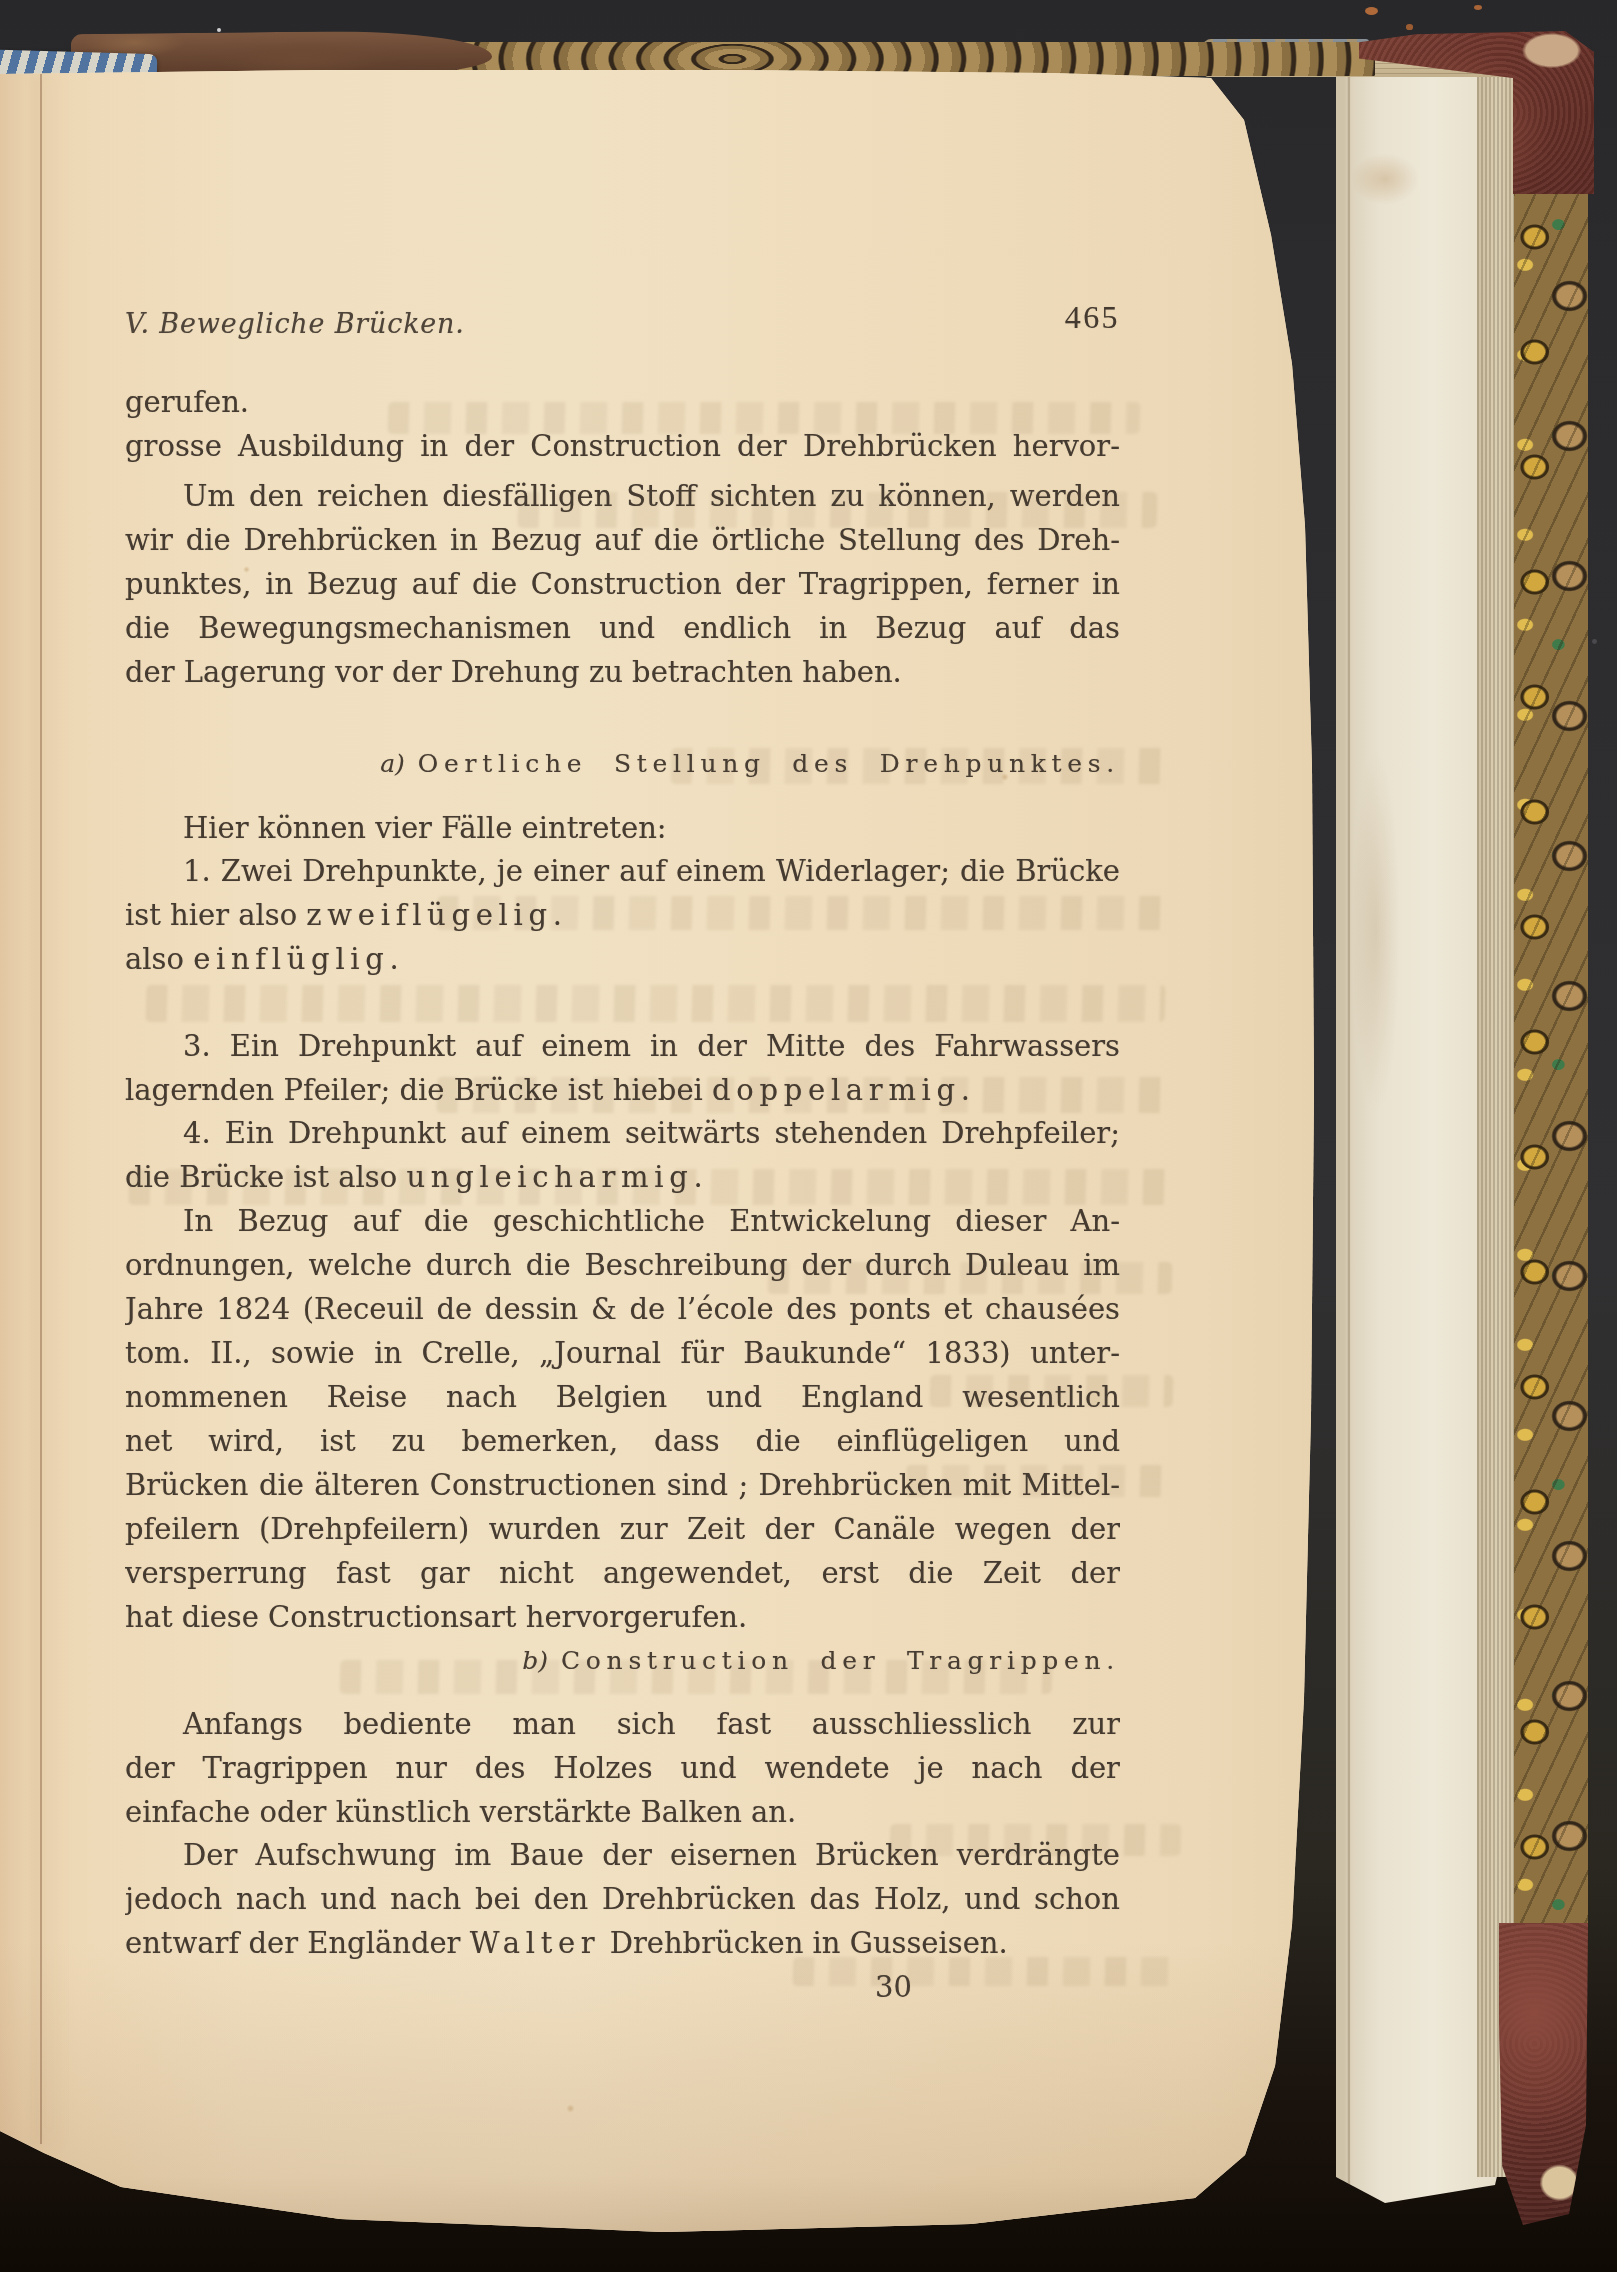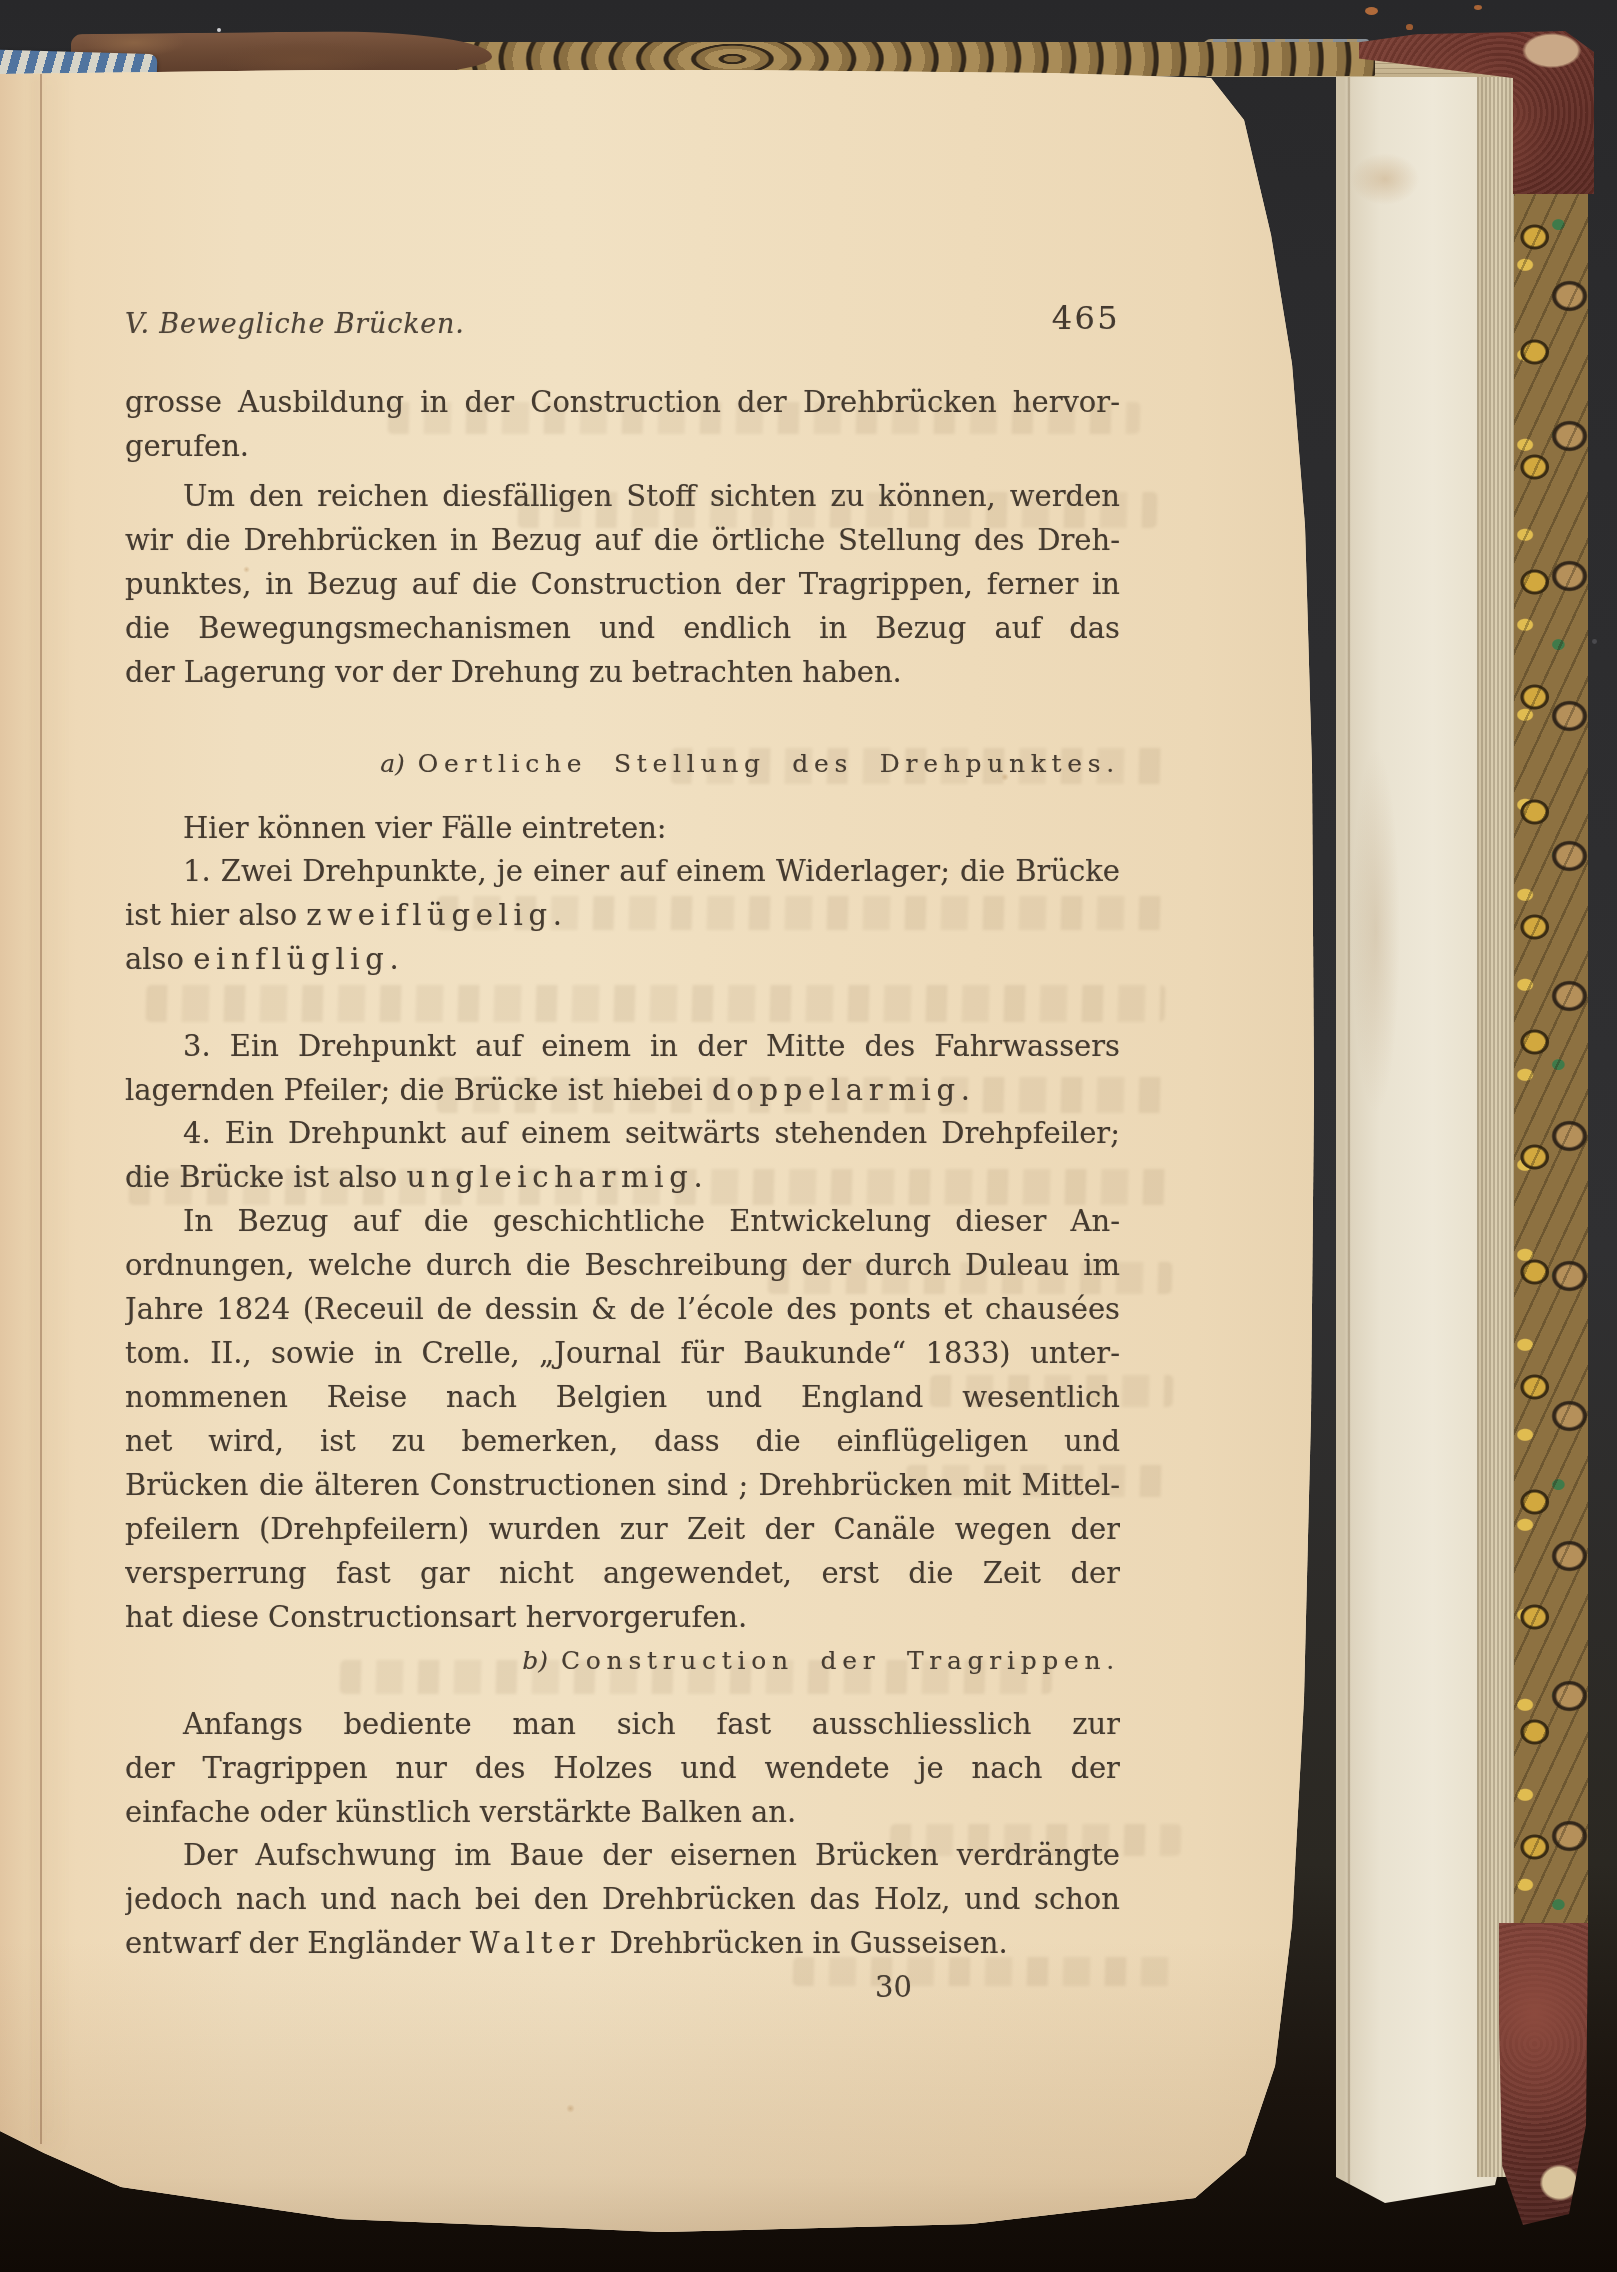--- a/index.html
+++ b/index.html
@@ -94,21 +94,21 @@
   .tb{position:absolute;left:125px;top:0;width:995px;z-index:2;color:#453b30;font-size:29px;
       text-shadow:0 0 0.8px rgba(62,52,42,.35);}
   .para{position:absolute;left:0;width:100%;}
   .tline{height:44px;line-height:44px;text-align:justify;text-align-last:justify;overflow:hidden;white-space:normal;}
   .tline.pl{text-align-last:left;}
   .para .tline.fl{text-indent:58px;}
   .para.cont .tline.fl{text-indent:0;}
   .sp{letter-spacing:5.7px;}
   .hdr{position:absolute;top:306px;left:0;width:100%;text-align:left;}
   .hdr .run{font-style:italic;font-size:27px;color:#4e4439;letter-spacing:0.8px;}
-  .pgnum{position:absolute;top:299px;right:0;font-size:32px;letter-spacing:2.4px;color:#443a30;}
+  .pgnum{position:absolute;top:299px;right:0;font-size:32px;letter-spacing:2.4px;color:#443a30;font-family:Liberation Serif, serif;}
   .sec{position:absolute;left:0;width:100%;text-align:right;font-size:25px;color:#473d32;height:44px;line-height:36px;}
   .sec .lab{font-style:italic;margin-right:13px;}
   .sec .ttl{letter-spacing:5.7px;word-spacing:13px;}
   .intro{position:absolute;left:0;width:100%;height:44px;line-height:44px;text-indent:58px;}
   .sig{position:absolute;top:1970px;left:712px;width:113px;text-align:center;font-size:29px;color:#473d32;}
 </style>
 </head>
 <body>
 
 <div class="scene">
@@ -154,22 +154,22 @@
     <div class="fox" style="left:566px;top:2104px;width:9px;height:9px;"></div>
 
     <div class="tb">
 
       <div class="hdr">
         <span class="run">V. Bewegliche Brücken.</span>
       </div>
       <div class="pgnum">465</div>
 
       <div class="para cont" style="top:380px">
+          <div class="tline pl">gerufen.</div>
           <div class="tline fl">grosse Ausbildung in der Construction der Drehbrücken hervor-</div>
-          <div class="tline pl">gerufen.</div>
         </div>
 
       <div class="para" style="top:474px">
           <div class="tline fl">Um den reichen diesfälligen Stoff sichten zu können, werden</div>
           <div class="tline">wir die Drehbrücken in Bezug auf die örtliche Stellung des Dreh-</div>
           <div class="tline">punktes, in Bezug auf die Construction der Tragrippen, ferner in</div>
           <div class="tline">die Bewegungsmechanismen und endlich in Bezug auf das Freimachen</div>
           <div class="tline pl">der Lagerung vor der Drehung zu betrachten haben.</div>
         </div>
 

